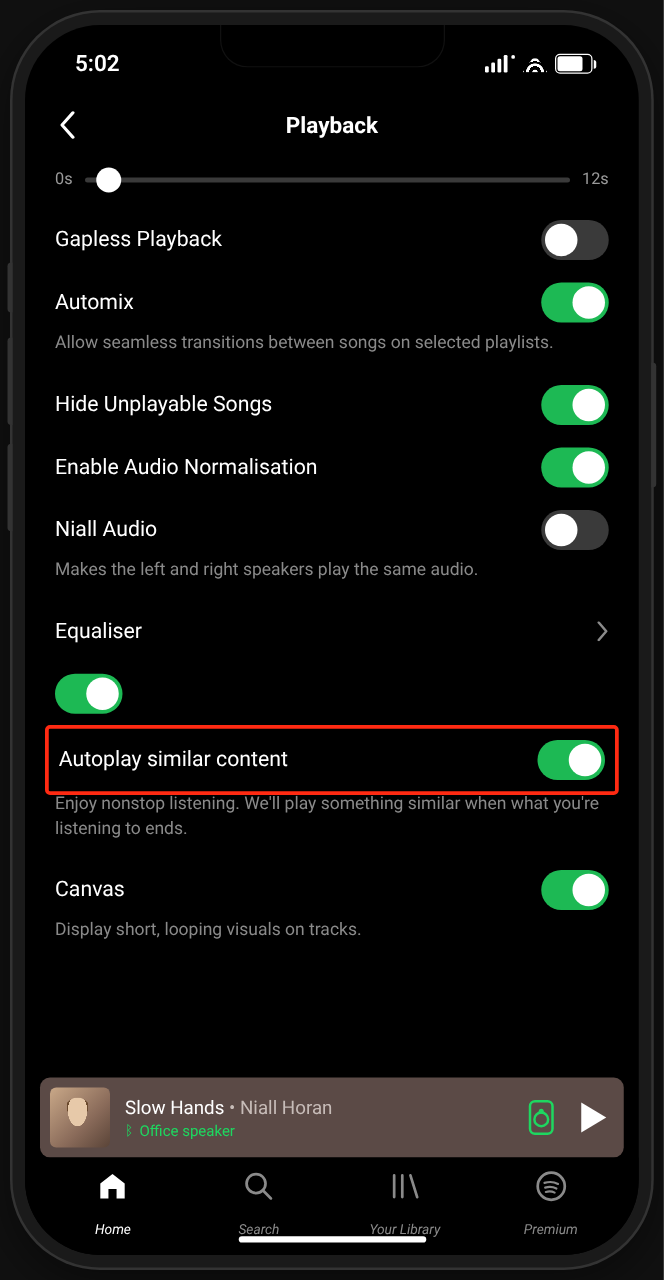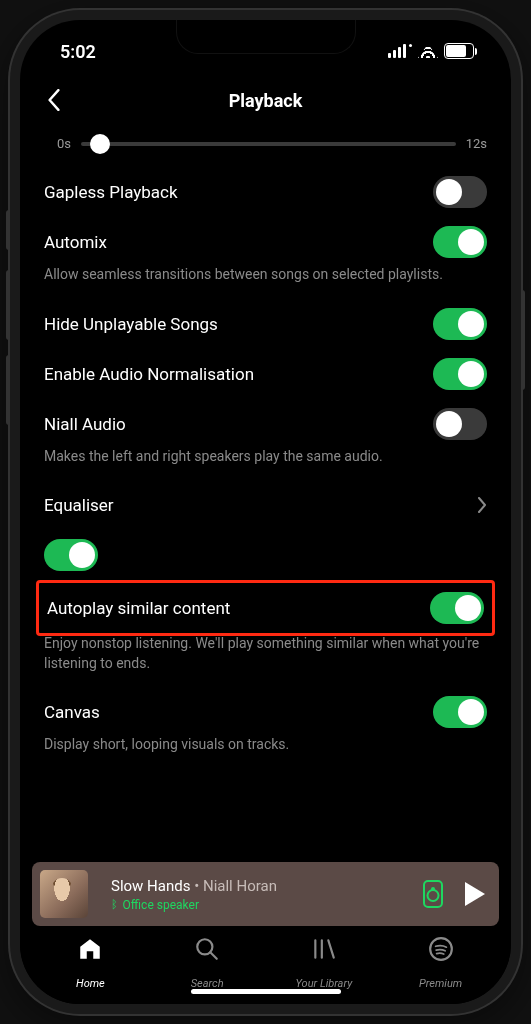--- a/index.html
+++ b/index.html
@@ -113,21 +113,21 @@
   }
   .back svg{width:14px;height:22px;}
   
   .content{
     flex:1;
     padding:0 24px 0 24px;
     overflow:hidden;
   }
   .slider-row{
     display:flex;align-items:center;gap:10px;padding:10px 0 16px;
-    font-size:13px;color:#9a9a9a;margin-left:13px;
+    font-size:13px;color:#9a9a9a;
   }
   .slider{
     flex:1;height:4px;background:#3a3a3a;border-radius:2px;position:relative;
   }
   .slider-thumb{
     position:absolute;top:50%;left:5%;transform:translate(-50%,-50%);
     width:20px;height:20px;background:#fff;border-radius:50%;
   }
   .row{
     display:flex;align-items:center;justify-content:space-between;
@@ -170,21 +170,21 @@
     width:48px;height:48px;border-radius:5px;flex-shrink:0;
     background:linear-gradient(135deg,#c9a888 0%,#8a6b5a 60%,#5a4438 100%);
     position:relative;overflow:hidden;
   }
   .art:before{
     content:"";position:absolute;left:10px;top:8px;width:24px;height:30px;
     background:radial-gradient(ellipse at 50% 35%, #e7c9a9 45%, transparent 46%),
                radial-gradient(ellipse at 50% 15%, #6b4a2e 50%, transparent 51%);
     border-radius:50% 50% 40% 40%;
   }
-  .np-text{flex:1;min-width:0;margin-left:11px;}
+  .np-text{flex:1;min-width:0;}
   .np-title{font-size:15px;white-space:nowrap;overflow:hidden;text-overflow:ellipsis;}
   .np-title .artist{color:#c7bcb8;}
   .np-sub{font-size:12px;color:#1ed760;display:flex;align-items:center;gap:5px;margin-top:3px;}
   .np-sub .bt{font-size:11px;}
   .np-icons{display:flex;align-items:center;gap:22px;}
   .speaker-icon{width:20px;height:28px;border:2px solid #1ed760;border-radius:5px;position:relative;}
   .speaker-icon:before{content:"";position:absolute;left:50%;top:5px;transform:translateX(-50%);width:4px;height:4px;border-radius:50%;background:#1ed760;}
   .speaker-icon:after{content:"";position:absolute;left:50%;bottom:4px;transform:translateX(-50%);width:9px;height:9px;border-radius:50%;border:2px solid #1ed760;}
   .play{width:0;height:0;border-left:20px solid #fff;border-top:12px solid transparent;border-bottom:12px solid transparent;}
   

